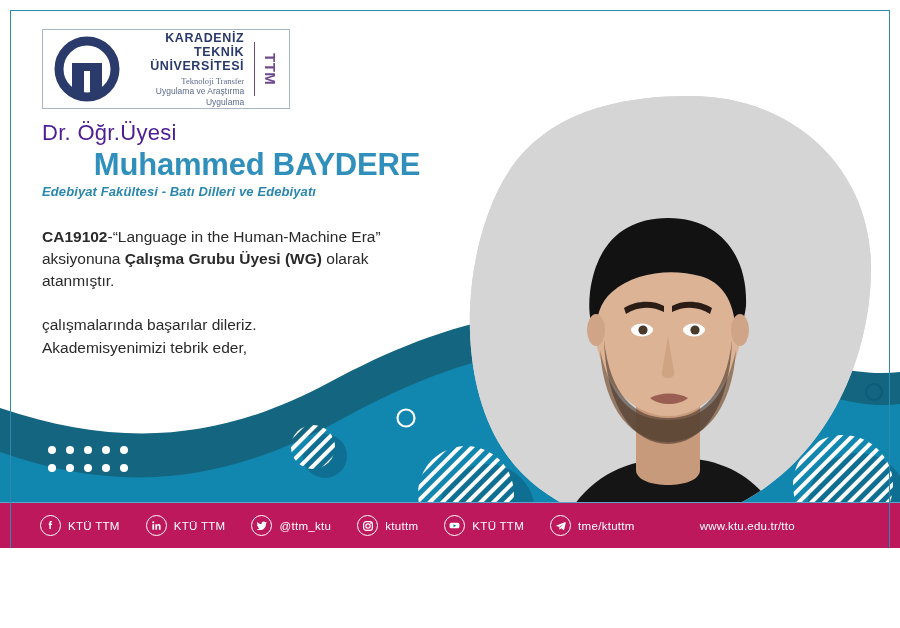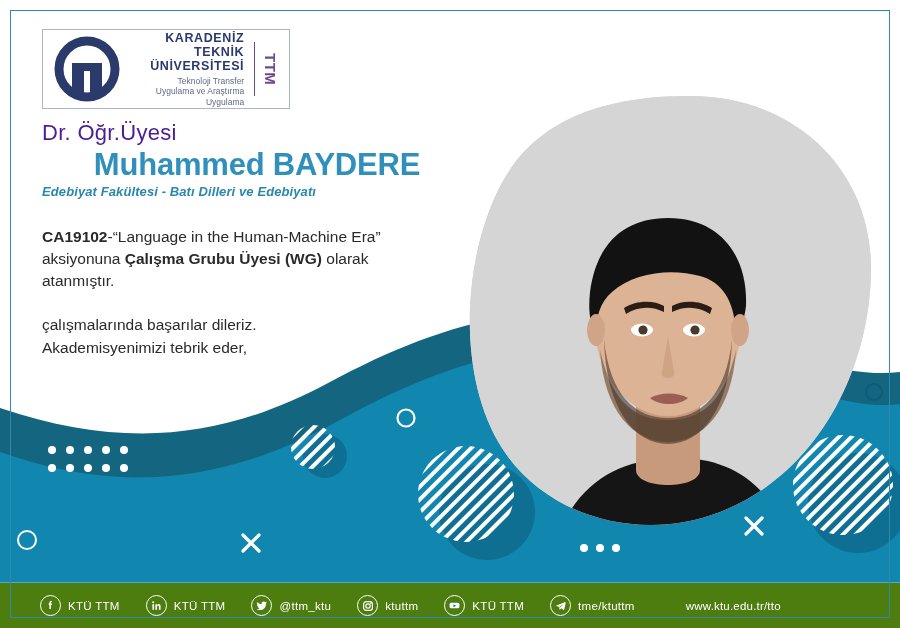--- a/index.html
+++ b/index.html
@@ -4,21 +4,21 @@
 <style>
   * { margin:0; padding:0; box-sizing:border-box; }
   html,body { width:900px; height:628px; }
   body {
     font-family:"Liberation Sans", sans-serif;
     background:#ffffff;
     overflow:hidden;
   }
   .card {
     position:relative;
-    width:900px; height:628px;
+    width:900px; height:548px;
     background:#ffffff;
     overflow:hidden;
   }
   
   .frame {
     position:absolute; left:10px; top:10px;
     width:880px; height:608px;
     border:1px solid #2f88ad;
     z-index:40;
     pointer-events:none;
@@ -44,21 +44,21 @@
   .logo-lines { text-align:right; padding-right:8px; }
   .logo-l1 {
     font-size:12.5px; font-weight:bold; color:#2a3a6b;
     letter-spacing:.6px; line-height:1.12;
   }
   .logo-l2 {
     font-size:12.5px; font-weight:bold; color:#2a3a6b;
     letter-spacing:.6px; line-height:1.12;
   }
   .logo-l3 {
-    font-size:8.5px; color:#5b6a8c; line-height:1.25; margin-top:3px;
+    font-size:8.5px; color:#5b6a8c; line-height:1.25; margin-top:3px;font-family:Liberation Serif, serif;
   }
   .logo-l4 { font-size:8.5px; color:#5b6a8c; line-height:1.25; }
   .logo-div {
     width:1px; height:54px; background:#6f4a8e; margin:0 7px 0 2px;
   }
   .logo-ttm {
     writing-mode:vertical-rl;
     font-size:15px; font-weight:bold; color:#6f4a8e;
     letter-spacing:.5px;
     margin-right:6px;
@@ -85,42 +85,42 @@
   .b-para b { font-weight:bold;margin-top:36px; }
   .congrats {
     position:absolute; left:42px; top:314px; z-index:20; width:360px;
     font-size:15.5px; color:#2a2a2a; line-height:1.48;
   }
 
   
   .footer {
     position:absolute; left:0; bottom:0;
     width:900px; height:46px;
-    background:#4d7c0f;
+    background:#be185d;
     border-top:1px solid #53a9c6;
     display:flex; align-items:center;
     z-index:30;
   }
   .soc {
     display:flex; align-items:center;
     margin-left:26px;
     gap:7px;
   }
   .soc:first-child { margin-left:40px; }
   .soc-ic {
     width:21px; height:21px; border-radius:50%;
     border:1.3px solid #ffffff;
     display:flex; align-items:center; justify-content:center;
     flex:0 0 auto;
   }
   .soc-lb {
     font-size:11.5px; color:#ffffff; letter-spacing:.3px; white-space:nowrap;
   }
   .web {
-    margin-left:51px;
+    margin-left:65px;
     font-size:11.5px; color:#ffffff; letter-spacing:.2px;
   }
 </style>
 </head>
 <body>
 
 <div class="card">
 
   <svg class="bg-svg" viewBox="0 0 900 628">
     <defs>

